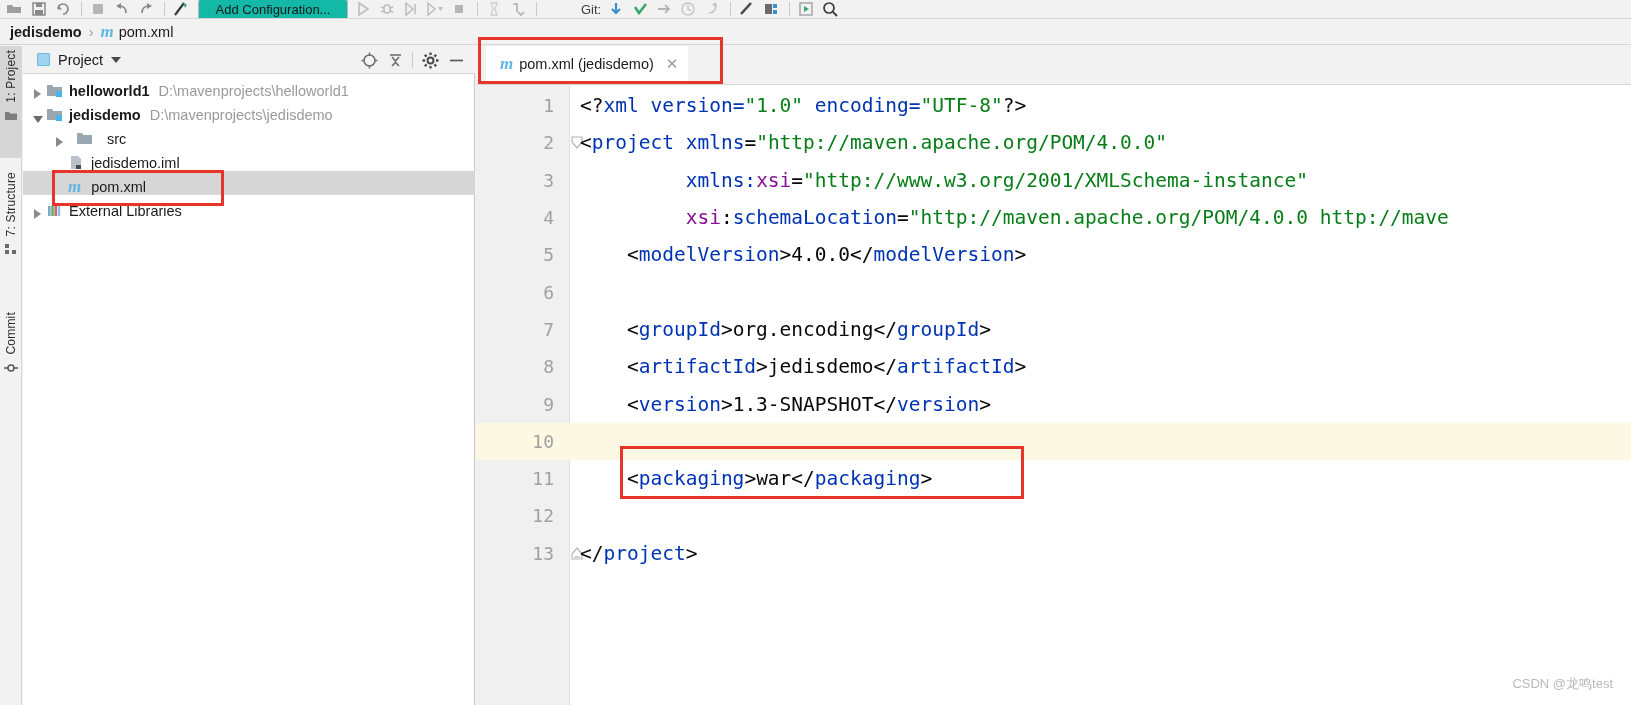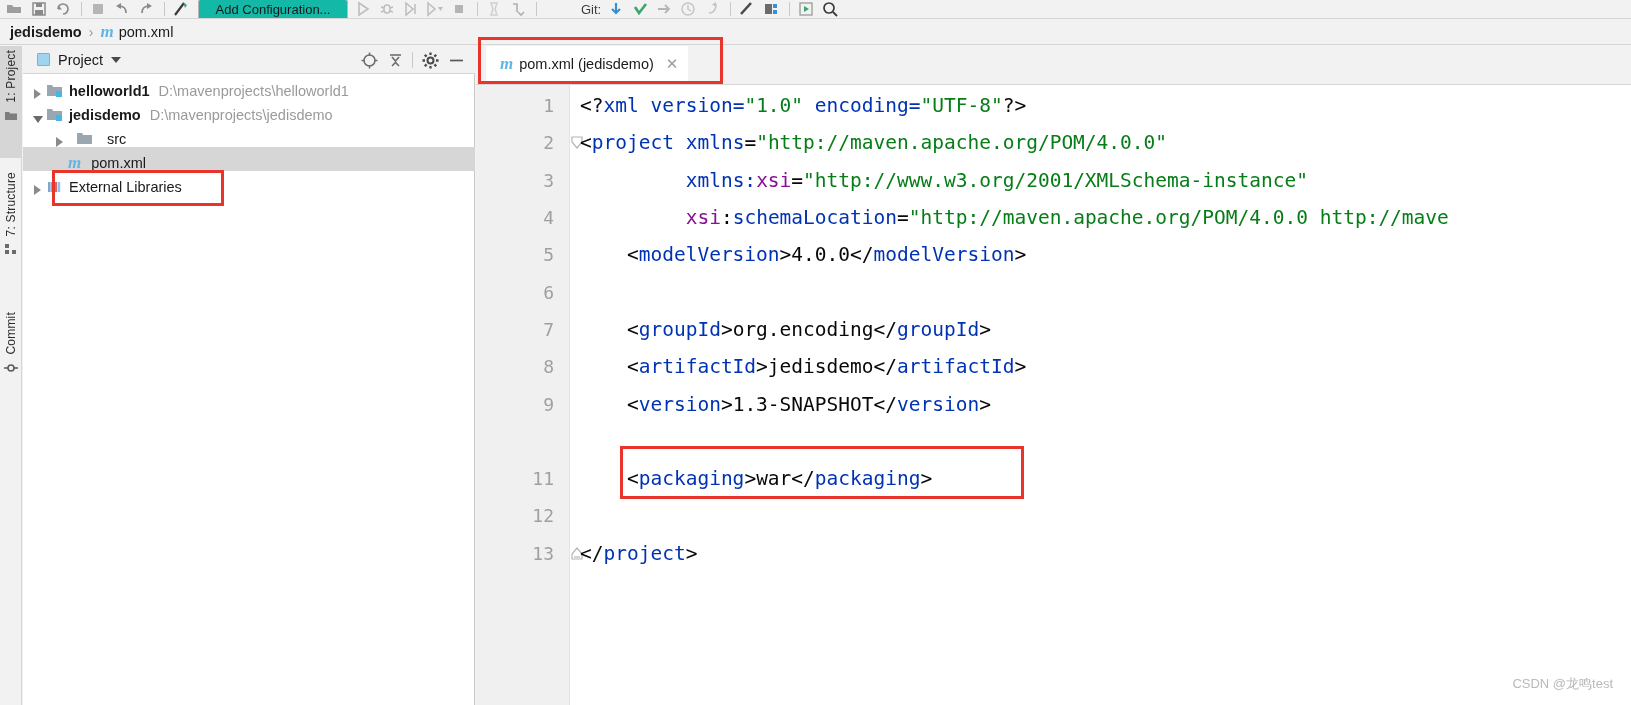--- a/index.html
+++ b/index.html
@@ -497,20 +497,29 @@
             <span class="arrow-right"></span>
           </span>
         <span class="t-icon">
           <svg width="17" height="17" viewBox="0 0 17 17">
               <path d="M1 14 L1 3 L6 3 L7.3 5 L16 5 L16 14 Z" fill="#9aa7b0"></path>
             </svg>
         </span>
         <span class="t-label">src</span>
       </div>
 
+      <div class="tree-row" style="padding-left:45px;">
+        <span class="t-icon">
+          <svg width="17" height="17" viewBox="0 0 17 17">
+              <path d="M3 2 L10 2 L13 5 L13 15 L3 15 Z" fill="#b9c2c9"></path>
+              <rect x="8" y="11" width="5" height="4" fill="#4a4a4a"></rect>
+            </svg>
+        </span>
+        <span class="t-label">jedisdemo.iml</span>
+      </div>
 
       <div class="tree-row selected" style="padding-left:45px;">
         <span class="t-icon m-glyph">m</span>
         <span class="t-label" style="margin-left:4px;">pom.xml</span>
       </div>
 
       <div class="tree-row" style="padding-left:6px;">
         <span class="twisty">
             <span class="arrow-right"></span>
           </span>
@@ -586,20 +595,26 @@
           <div class="cline" style="top: 263.1px;">
             <div class="lnum-bg"></div>
             <div class="lnum">8</div>
             <div class="code-text"><span class="tok-punct">    &lt;</span><span class="tok-tag">artifactId</span><span class="tok-punct">&gt;</span><span class="tok-txt">jedisdemo</span><span class="tok-punct">&lt;/</span><span class="tok-tag">artifactId</span><span class="tok-punct">&gt;</span></div>
           </div>
           <div class="cline" style="top: 300.4px;">
             <div class="lnum-bg"></div>
             <div class="lnum">9</div>
             <div class="code-text"><span class="tok-punct">    &lt;</span><span class="tok-tag">version</span><span class="tok-punct">&gt;</span><span class="tok-txt">1.3-SNAPSHOT</span><span class="tok-punct">&lt;/</span><span class="tok-tag">version</span><span class="tok-punct">&gt;</span></div>
           </div>
+          <div class="cline current" style="top: 337.7px;">
+            <div class="lnum-bg"></div>
+            <div class="line-hl"></div>
+            <div class="lnum">10</div>
+            <div class="code-text"></div>
+          </div>
           <div class="cline" style="top: 375px;">
             <div class="lnum-bg"></div>
             <div class="lnum">11</div>
             <div class="code-text"><span class="tok-punct">    &lt;</span><span class="tok-tag">packaging</span><span class="tok-punct">&gt;</span><span class="tok-txt">war</span><span class="tok-punct">&lt;/</span><span class="tok-tag">packaging</span><span class="tok-punct">&gt;</span></div>
           </div>
           <div class="cline" style="top: 412.3px; padding-left: 20px;">
             <div class="lnum-bg"></div>
             <div class="lnum">12</div>
             <div class="code-text"></div>
           </div>

